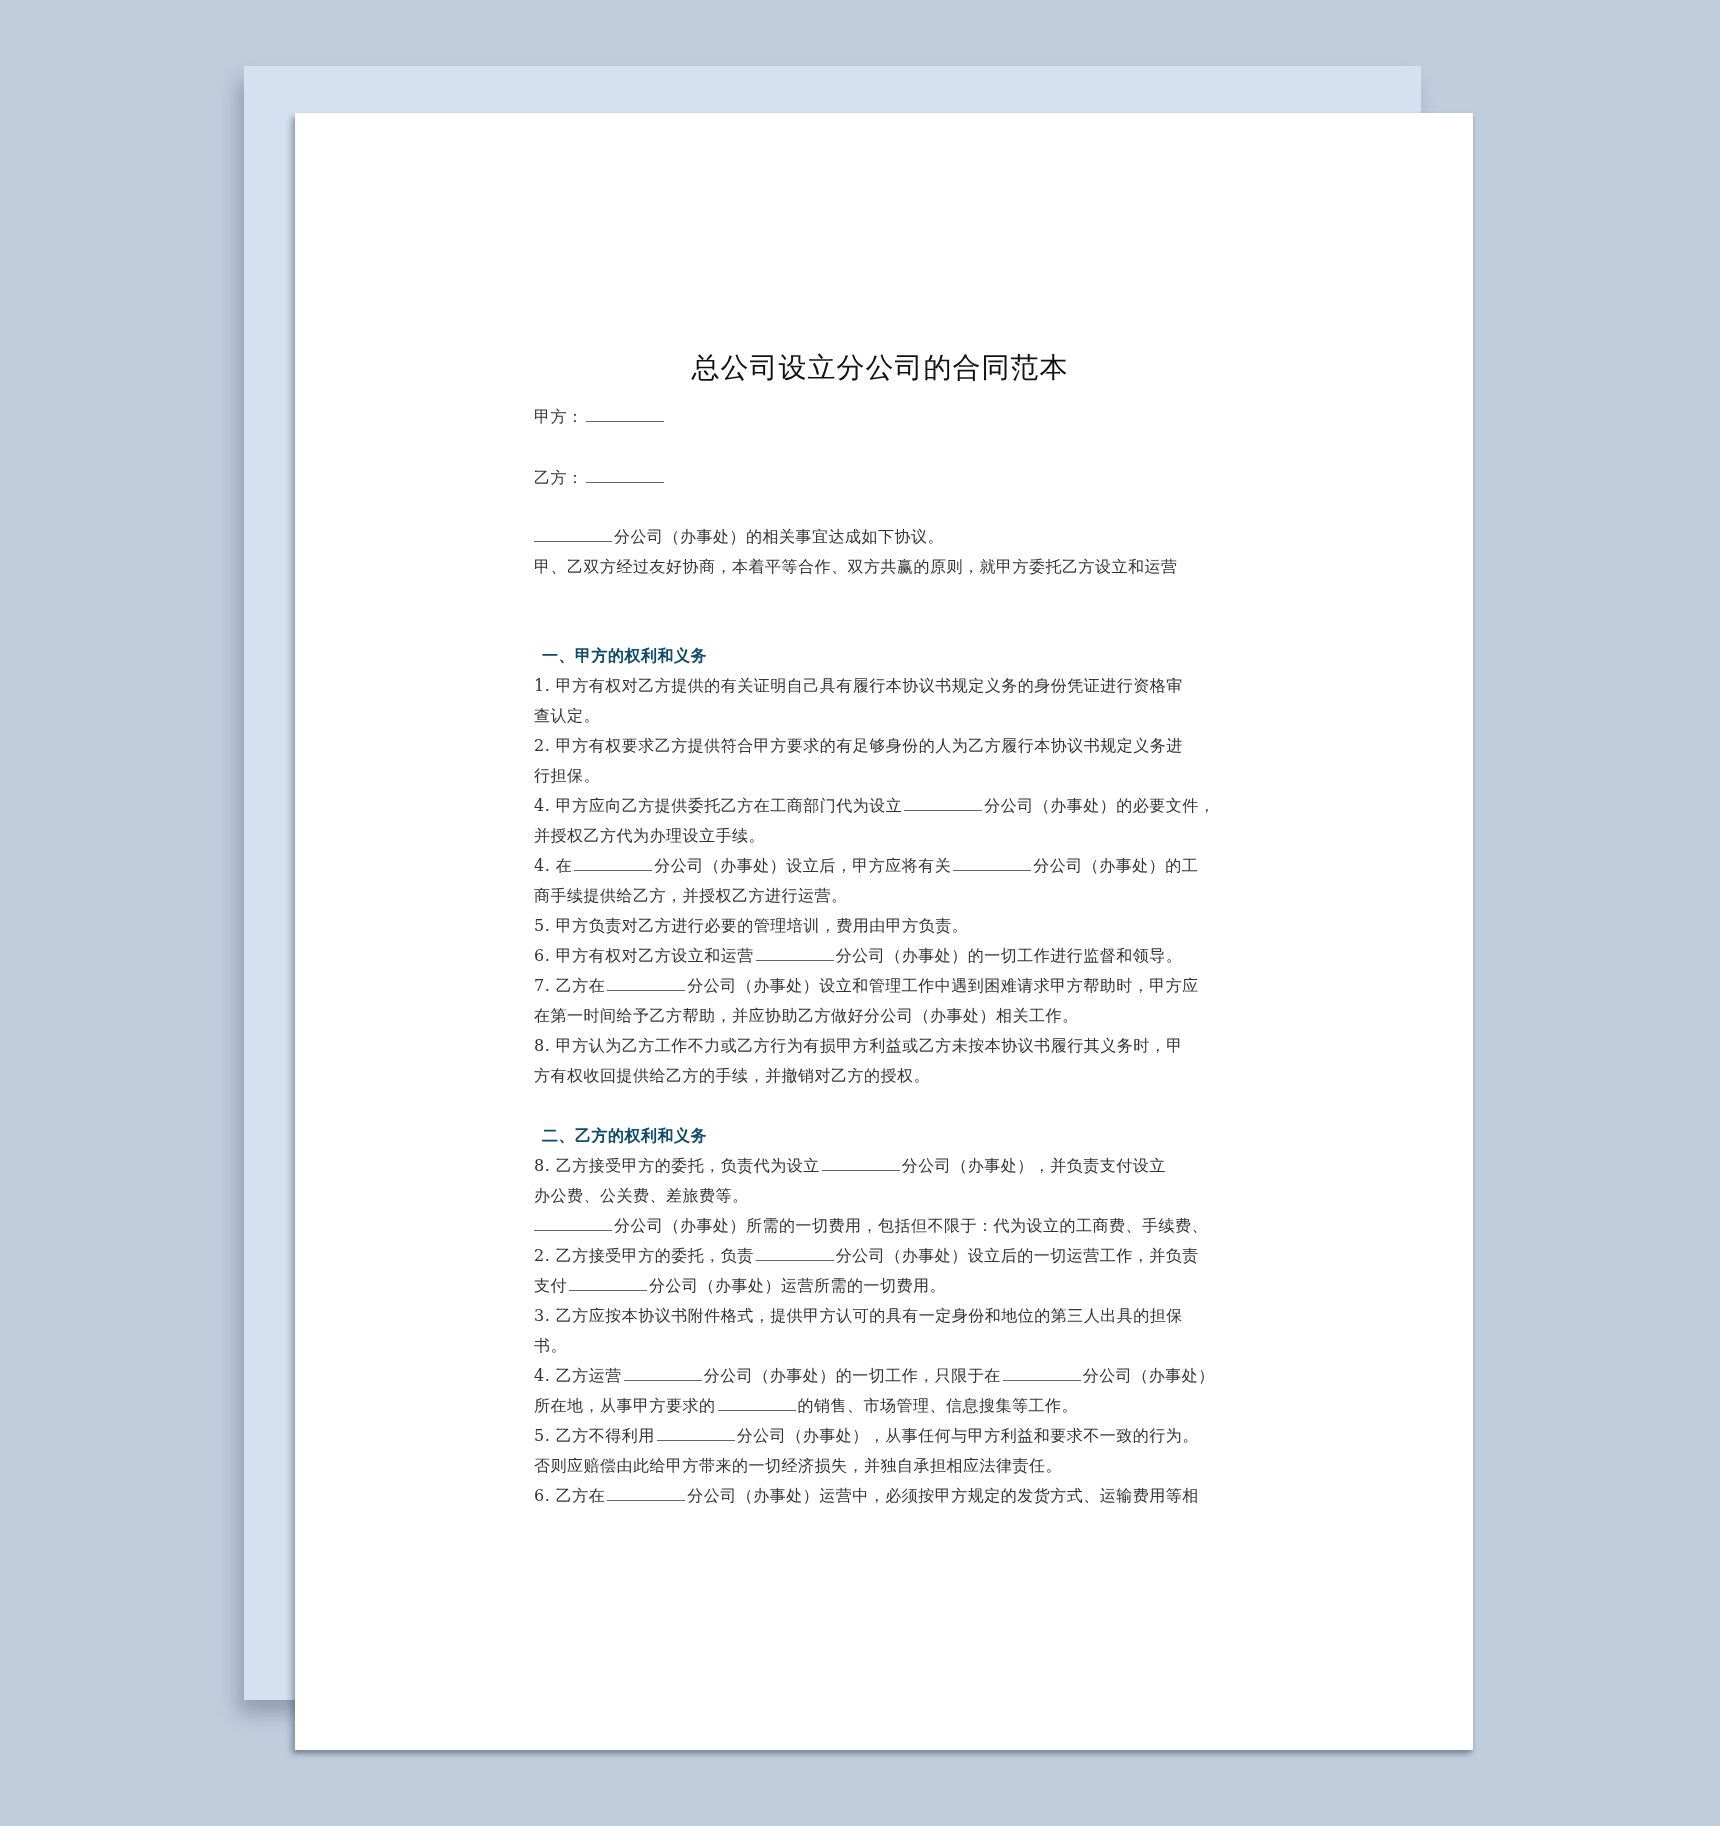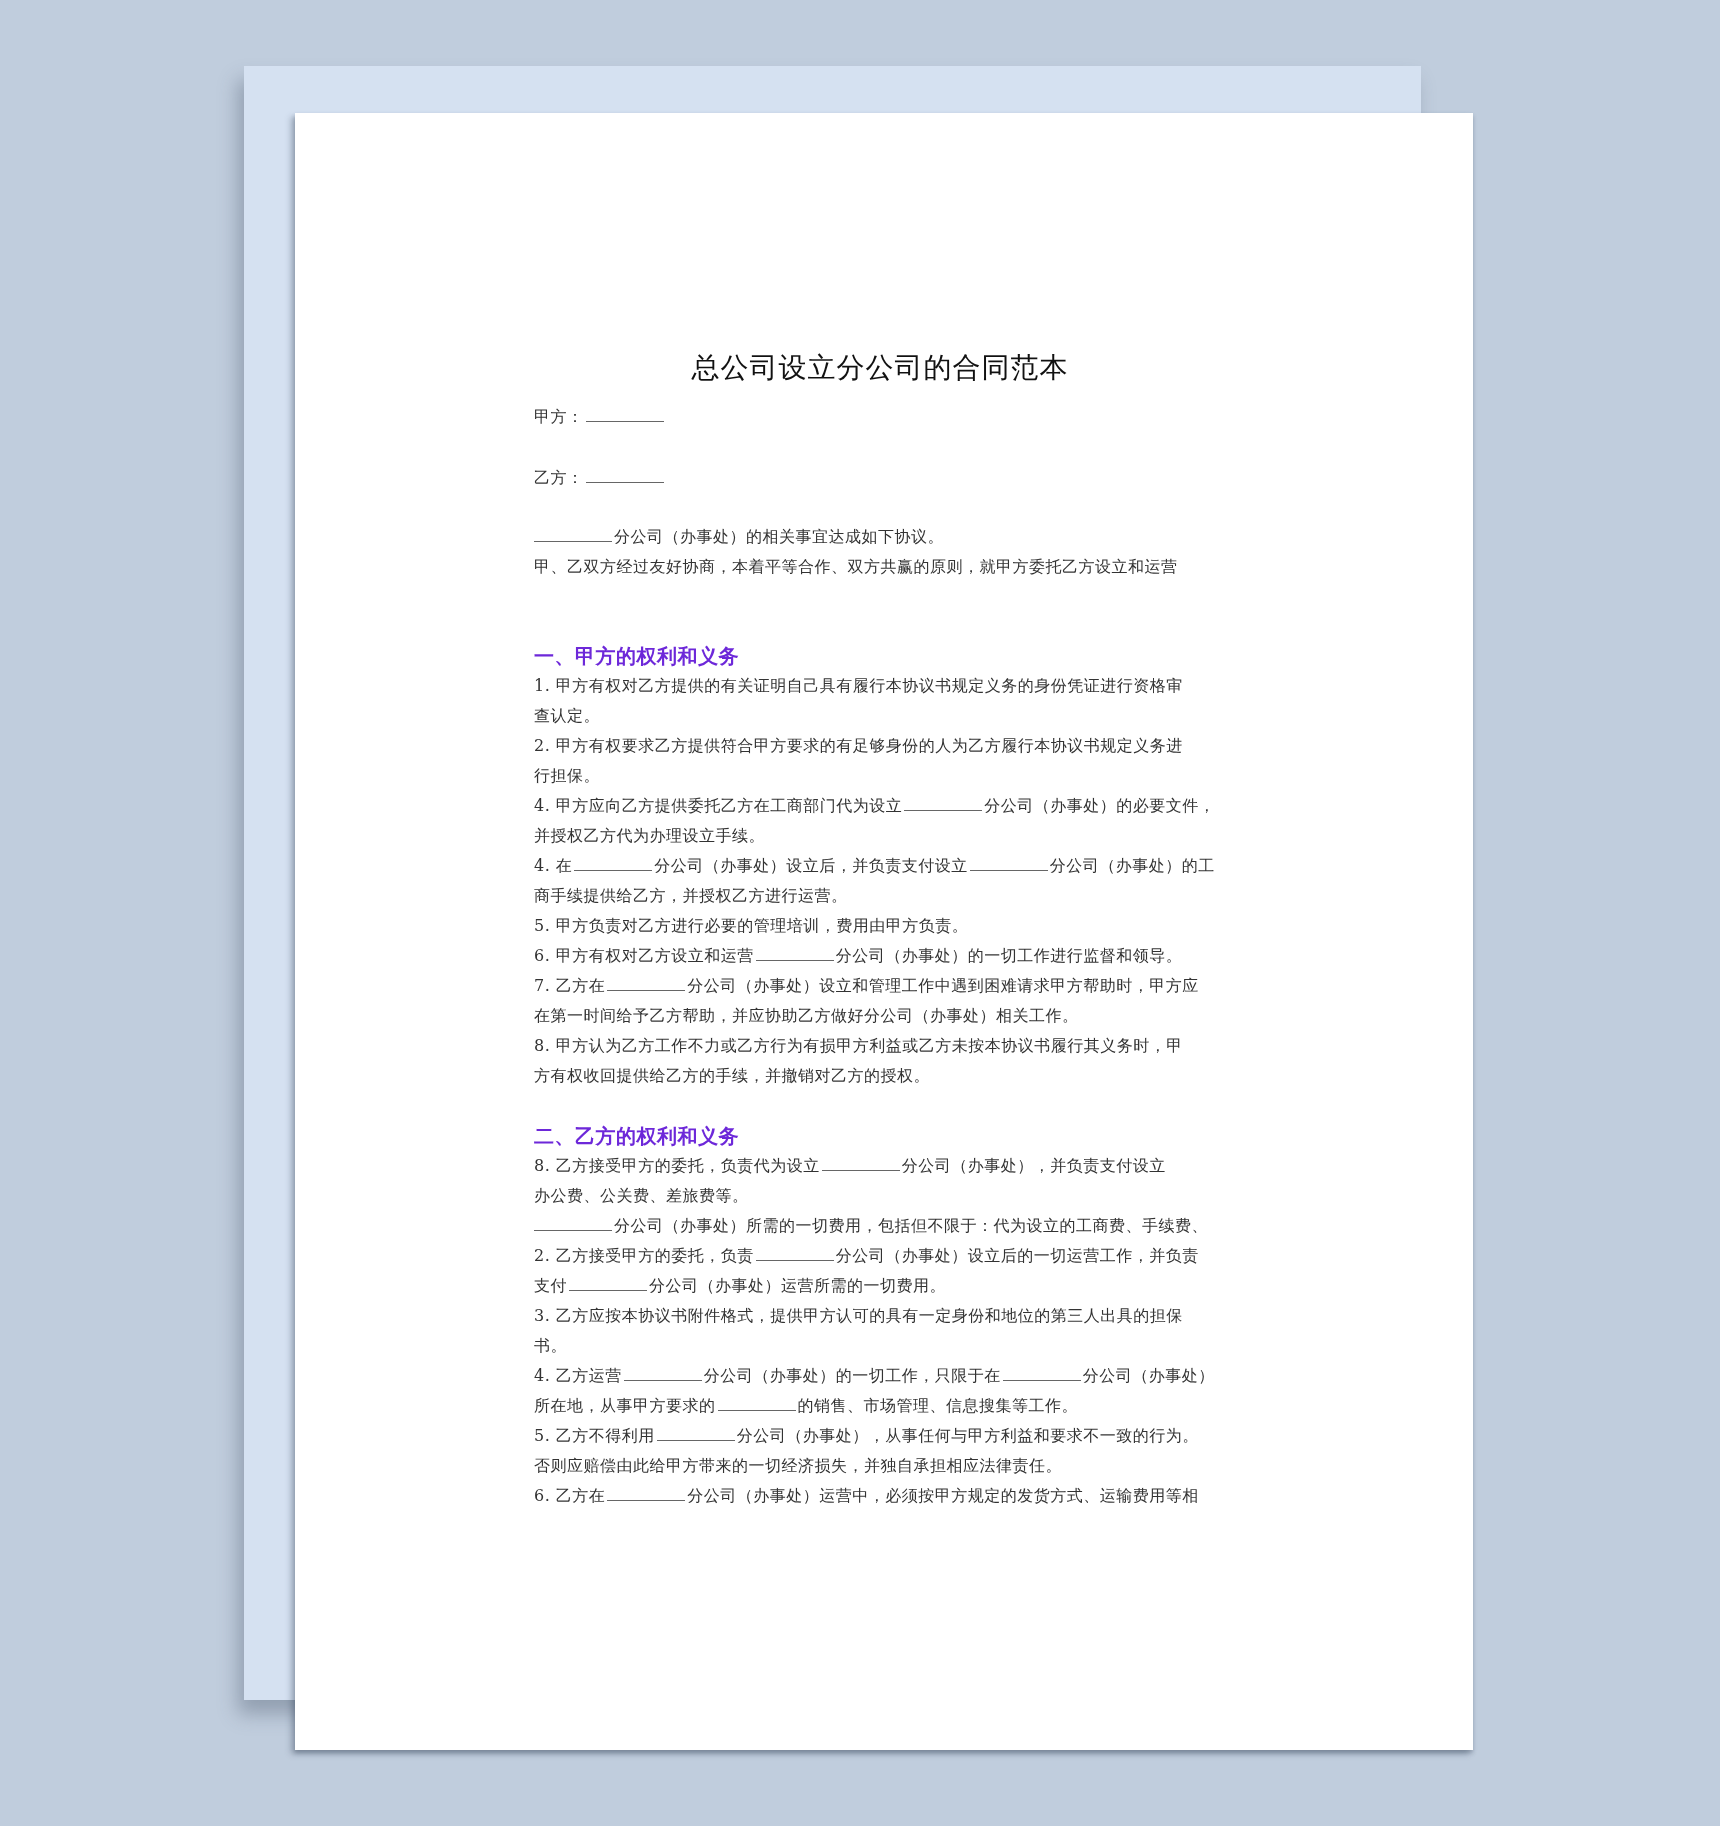--- a/index.html
+++ b/index.html
@@ -23,21 +23,21 @@
   .title {
     font-size:28px; color:#111; text-align:center; letter-spacing:1px;
     margin:0 0 14px 0; height:40px; line-height:40px; font-weight:normal;
     font-family: "DejaVu Sans", "Liberation Sans", sans-serif;
     position:relative; left:-4px;
   }
   .line { font-size:16px; line-height:30px; letter-spacing:0.5px; margin:0; white-space:nowrap; }
   .party { height:30px; margin-bottom:31px; }
   .blank { display:inline-block; width:78px; border-bottom:1px solid #666; height:18px; vertical-align:baseline; margin:0 2px; }
   .intro { margin-top:-2px; }
-  .section-heading { font-size:20px; line-height:30px; color:#6d28d9; font-weight:bold; letter-spacing:0.5px; }
+  .section-heading { font-size:16px; line-height:30px; color:#0c4a6e; font-weight:bold; letter-spacing:0.5px;margin-left:8px; }
   .gap-lg { height:59px; }
   .gap-md { height:30px; }
   .para { font-size:16px; line-height:30px; letter-spacing:0.5px; color:#333; }
 </style>
 </head>
 <body>
 
 <div class="back-page"></div>
 
 <div class="front-page">
@@ -59,21 +59,21 @@
     <div class="gap-lg"></div>
 
     <div class="section-heading">一、甲方的权利和义务</div>
     <div id="sec0">
         <div class="para"><span>1. 甲方有权对乙方提供的有关证明自己具有履行本协议书规定义务的身份凭证进行资格审</span></div>
         <div class="para"><span>查认定。</span></div>
         <div class="para"><span>2. 甲方有权要求乙方提供符合甲方要求的有足够身份的人为乙方履行本协议书规定义务进</span></div>
         <div class="para"><span>行担保。</span></div>
         <div class="para"><span>4. 甲方应向乙方提供委托乙方在工商部门代为设立</span><span class="blank"></span><span>分公司（办事处）的必要文件，</span></div>
         <div class="para"><span>并授权乙方代为办理设立手续。</span></div>
-        <div class="para"><span>4. 在</span><span class="blank"></span><span>分公司（办事处）设立后，并负责支付设立</span><span class="blank"></span><span>分公司（办事处）的工</span></div>
+        <div class="para"><span>4. 在</span><span class="blank"></span><span>分公司（办事处）设立后，甲方应将有关</span><span class="blank"></span><span>分公司（办事处）的工</span></div>
         <div class="para"><span>商手续提供给乙方，并授权乙方进行运营。</span></div>
         <div class="para"><span>5. 甲方负责对乙方进行必要的管理培训，费用由甲方负责。</span></div>
         <div class="para"><span>6. 甲方有权对乙方设立和运营</span><span class="blank"></span><span>分公司（办事处）的一切工作进行监督和领导。</span></div>
         <div class="para"><span>7. 乙方在</span><span class="blank"></span><span>分公司（办事处）设立和管理工作中遇到困难请求甲方帮助时，甲方应</span></div>
         <div class="para"><span>在第一时间给予乙方帮助，并应协助乙方做好分公司（办事处）相关工作。</span></div>
         <div class="para"><span>8. 甲方认为乙方工作不力或乙方行为有损甲方利益或乙方未按本协议书履行其义务时，甲</span></div>
         <div class="para"><span>方有权收回提供给乙方的手续，并撤销对乙方的授权。</span></div>
       </div>
 
     <div class="gap-md"></div>

